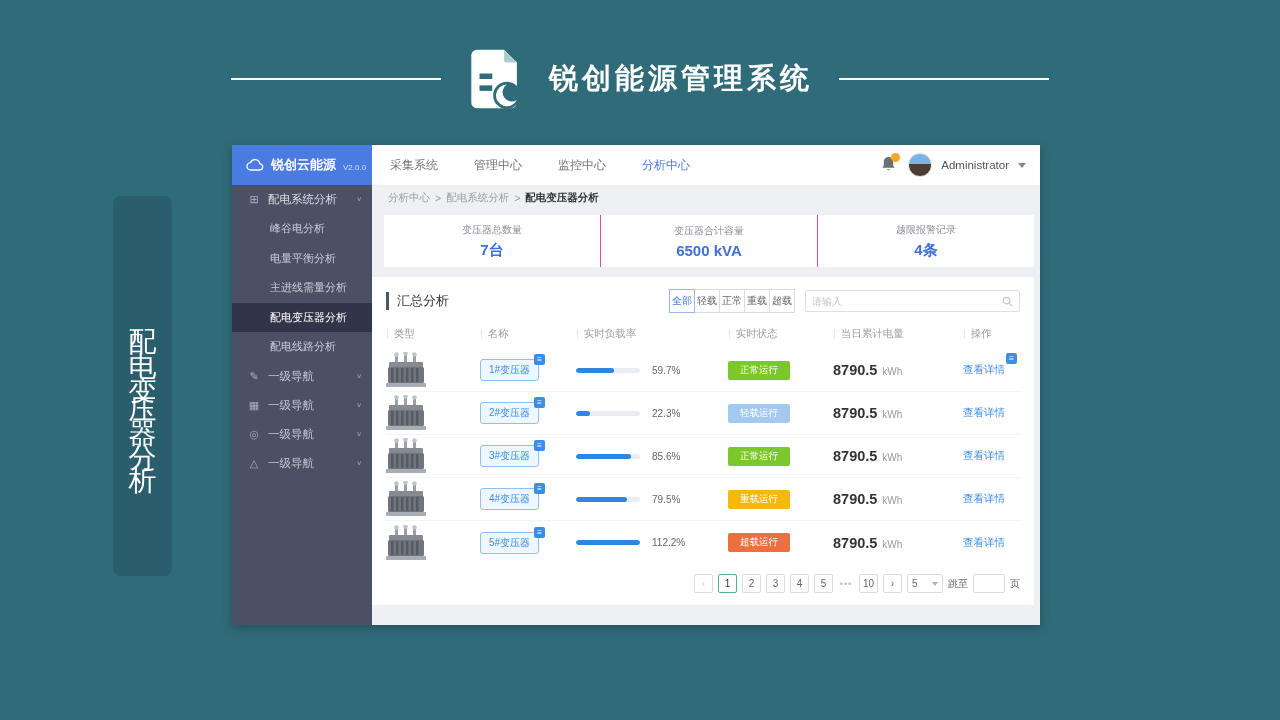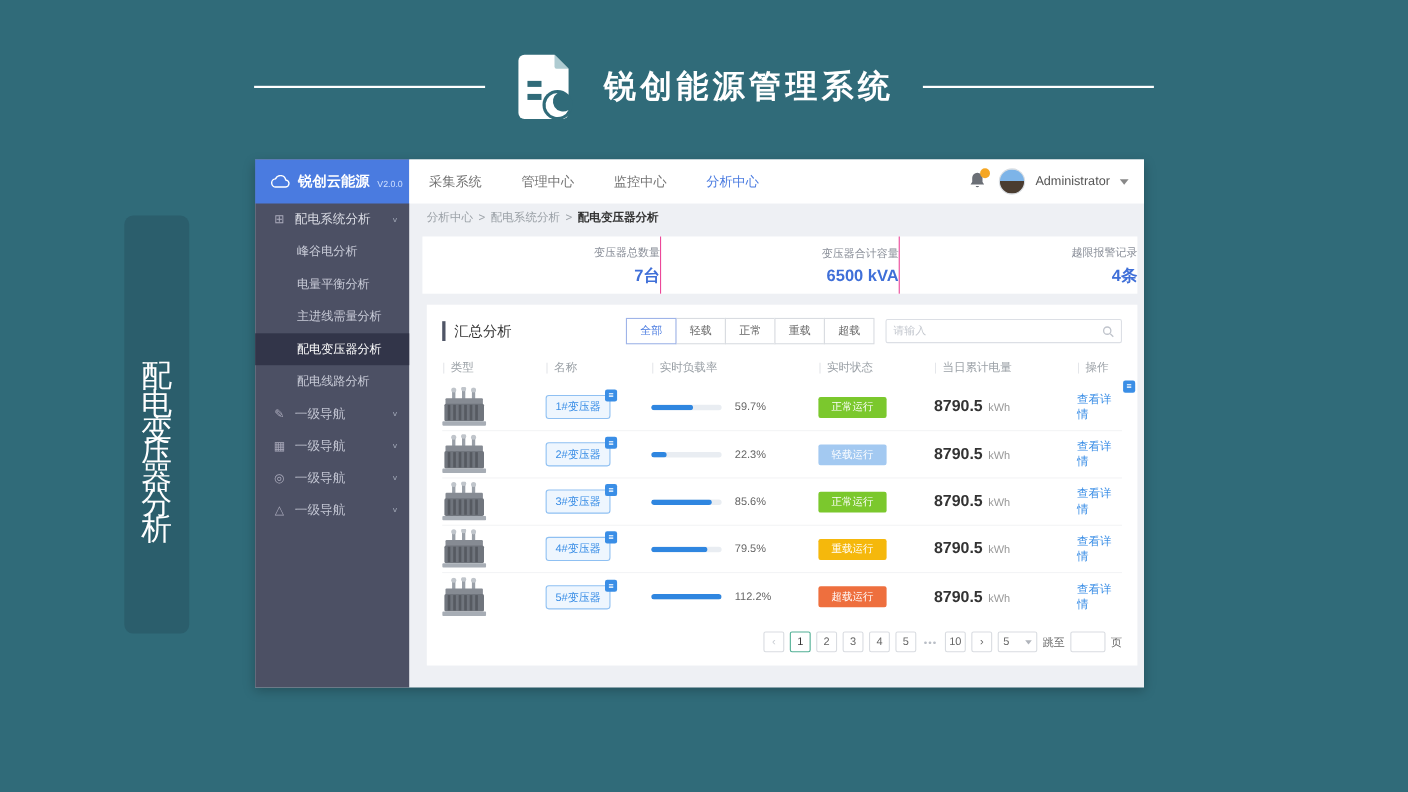--- a/index.html
+++ b/index.html
@@ -48,33 +48,33 @@
     background:linear-gradient(#7db4e8 0 46%, #4a3c30 46% 100%); border:1px solid #d8dde2; cursor:pointer; }
   .user-name { font-size:11.5px; color:#555; cursor:pointer; }
   .caret-down { width:0; height:0; border-left:4px solid transparent; border-right:4px solid transparent;
     border-top:5px solid #888; cursor:pointer; }
 
   .breadcrumb { height:26px; display:flex; align-items:center; padding-left:16px; font-size:10.5px; color:#9aa0a6; gap:5px; }
   .breadcrumb .crumb-last { color:#333; font-weight:bold; }
 
   
   .stats-card { margin:4px 6px 0 12px; height:52px; background:#fff; display:flex; }
-  .stat-col { flex:1; display:flex; flex-direction:column; align-items:flex-end; justify-content:center; gap:4px; }
+  .stat-col { flex:1; display:flex; flex-direction:column; align-items:center; justify-content:center; gap:4px; }
   .stat-col + .stat-col { border-left:1px solid #ec4899; }
   .stat-label { font-size:10px; color:#8a8f99; }
   .stat-value { font-size:15px; font-weight:bold; color:#3f6fd8; }
 
   
-  .summary { margin:10px 6px 0 16px; height:328px; background:#fff; padding:12px 14px; position:relative; }
+  .summary { margin:10px 6px 0 0; height:328px; background:#fff; padding:12px 14px; position:relative; }
   .summary-head { display:flex; align-items:center; }
   .summary-title { border-left:3px solid #4f5566; padding-left:8px; font-size:13px; color:#333; }
   .head-controls { margin-left:auto; display:flex; align-items:center; gap:10px; }
   .btn-group { display:flex; }
   .filter-btn { border:1px solid #d9dce1; background:#fff; font-size:10px; color:#666;
-    padding:4px 12px; margin-left:-1px; cursor:pointer; font-family:Liberation Serif, serif; }
+    padding:4px 2px; margin-left:-1px; cursor:pointer; font-family:Liberation Serif, serif; }
   .filter-btn.active { color:#4a7be0; border-color:#9fb4e8; position:relative; z-index:1; }
   .search-box { width:215px; height:22px; border:1px solid #dcdfe5; border-radius:2px;
     display:flex; align-items:center; padding:0 6px; background:#fff;gap:43px; }
   .search-box input { border:none; outline:none; flex:1; font-size:10px; color:#333; font-family:inherit; }
   .search-box input::placeholder { color:#c4c8cf; }
 
   
   .table { margin-top:14px; }
   .thead { display:flex; font-size:10.5px; color:#9aa0a6; padding-bottom:8px; }
   .th b { color:#e3e5e9; font-weight:normal; margin-right:5px; }

